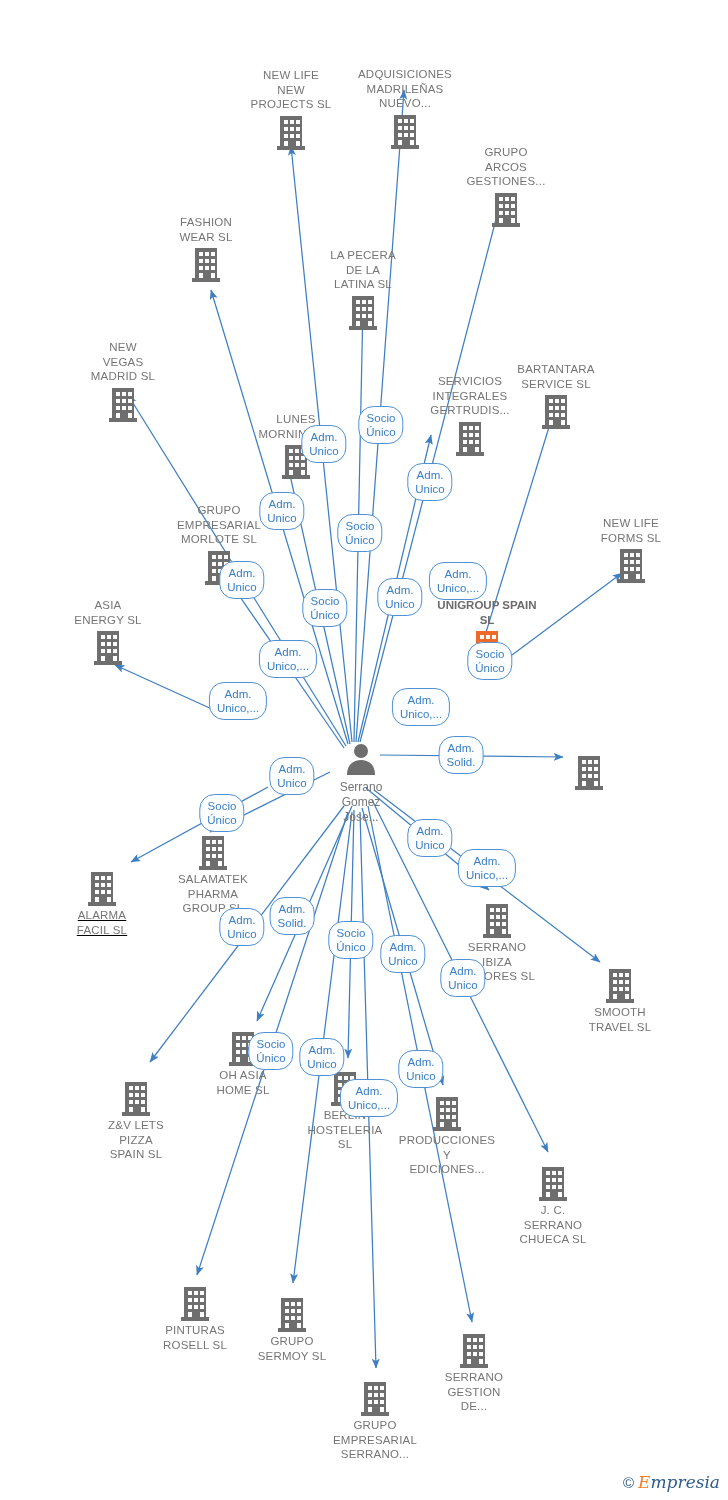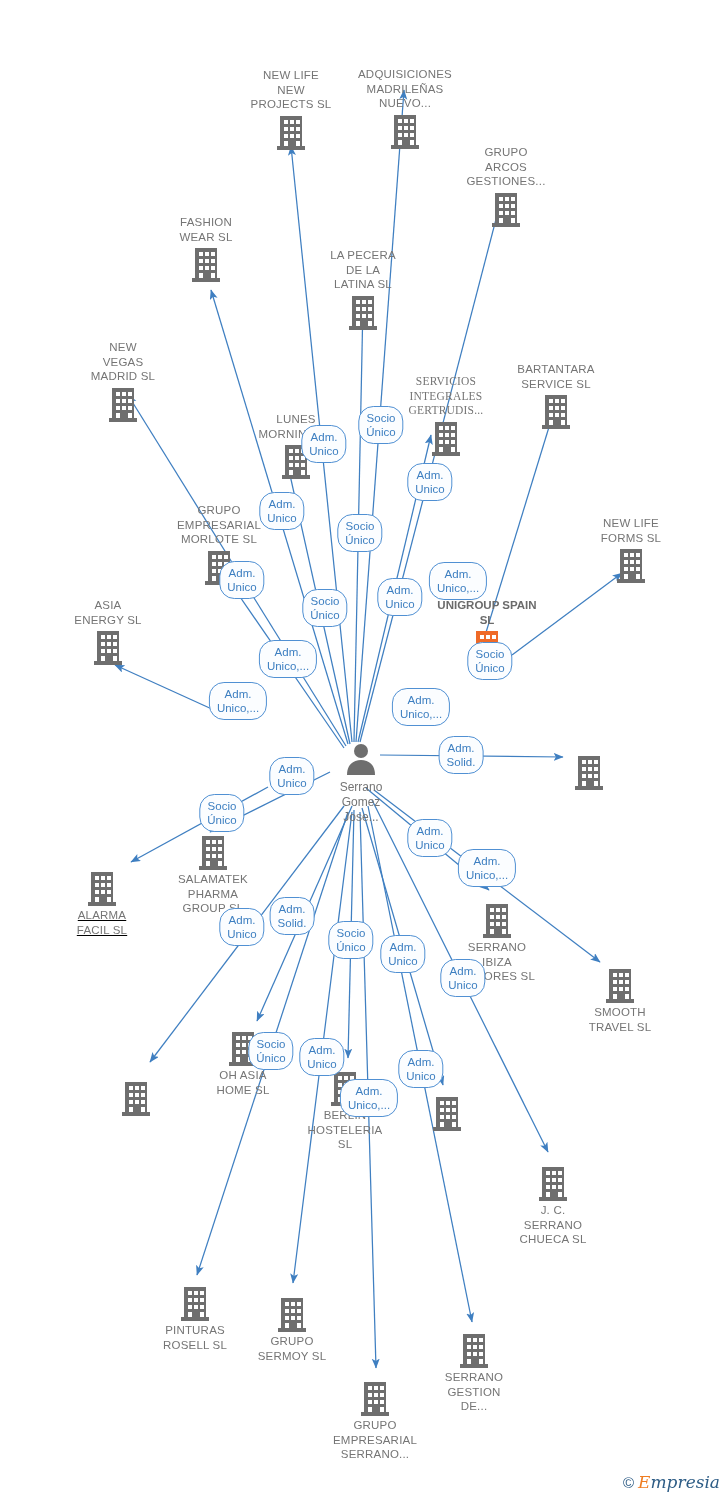--- a/index.html
+++ b/index.html
@@ -231,21 +231,21 @@
               <rect x="21" y="13" width="4" height="4"></rect>
               <rect x="9" y="20" width="4" height="4"></rect>
               <rect x="15" y="20" width="4" height="4"></rect>
               <rect x="21" y="20" width="4" height="4"></rect>
               <rect x="9" y="27" width="4" height="5"></rect>
               <rect x="21" y="27" width="4" height="5"></rect>
             </g>
           </svg>
         </div>
       </div>
-      <div class="node" style="left: 446px; top: 374px; font-family: Liberation Serif, serif;">
+      <div class="node" style="left: 470px; top: 374px;">
         <div class="label">SERVICIOS
 INTEGRALES
 GERTRUDIS...</div>
         <div class="icon-wrap">
           <svg class="bld" width="32" height="38" viewBox="0 0 32 38" aria-hidden="true">
             <rect x="5" y="2" width="22" height="30" fill="#6e6e6e"></rect>
             <rect x="2" y="32" width="28" height="4" fill="#6e6e6e"></rect>
             <g fill="#ffffff">
               <rect x="9" y="6" width="4" height="4"></rect>
               <rect x="15" y="6" width="4" height="4"></rect>
@@ -506,20 +506,23 @@
               <rect x="15" y="13" width="4" height="4"></rect>
               <rect x="21" y="13" width="4" height="4"></rect>
               <rect x="9" y="20" width="4" height="4"></rect>
               <rect x="15" y="20" width="4" height="4"></rect>
               <rect x="21" y="20" width="4" height="4"></rect>
               <rect x="9" y="27" width="4" height="5"></rect>
               <rect x="21" y="27" width="4" height="5"></rect>
             </g>
           </svg>
         </div>
+        <div class="label">Z&amp;V LETS
+PIZZA
+SPAIN  SL</div>
       </div>
       <div class="node" style="left: 345px; top: 1068px;">
         <div class="icon-wrap">
           <svg class="bld" width="32" height="38" viewBox="0 0 32 38" aria-hidden="true">
             <rect x="5" y="2" width="22" height="30" fill="#6e6e6e"></rect>
             <rect x="2" y="32" width="28" height="4" fill="#6e6e6e"></rect>
             <g fill="#ffffff">
               <rect x="9" y="6" width="4" height="4"></rect>
               <rect x="15" y="6" width="4" height="4"></rect>
               <rect x="21" y="6" width="4" height="4"></rect>
@@ -551,20 +554,23 @@
               <rect x="15" y="13" width="4" height="4"></rect>
               <rect x="21" y="13" width="4" height="4"></rect>
               <rect x="9" y="20" width="4" height="4"></rect>
               <rect x="15" y="20" width="4" height="4"></rect>
               <rect x="21" y="20" width="4" height="4"></rect>
               <rect x="9" y="27" width="4" height="5"></rect>
               <rect x="21" y="27" width="4" height="5"></rect>
             </g>
           </svg>
         </div>
+        <div class="label">PRODUCCIONES
+Y
+EDICIONES...</div>
       </div>
       <div class="node" style="left: 553px; top: 1163px;">
         <div class="icon-wrap">
           <svg class="bld" width="32" height="38" viewBox="0 0 32 38" aria-hidden="true">
             <rect x="5" y="2" width="22" height="30" fill="#6e6e6e"></rect>
             <rect x="2" y="32" width="28" height="4" fill="#6e6e6e"></rect>
             <g fill="#ffffff">
               <rect x="9" y="6" width="4" height="4"></rect>
               <rect x="15" y="6" width="4" height="4"></rect>
               <rect x="21" y="6" width="4" height="4"></rect>

